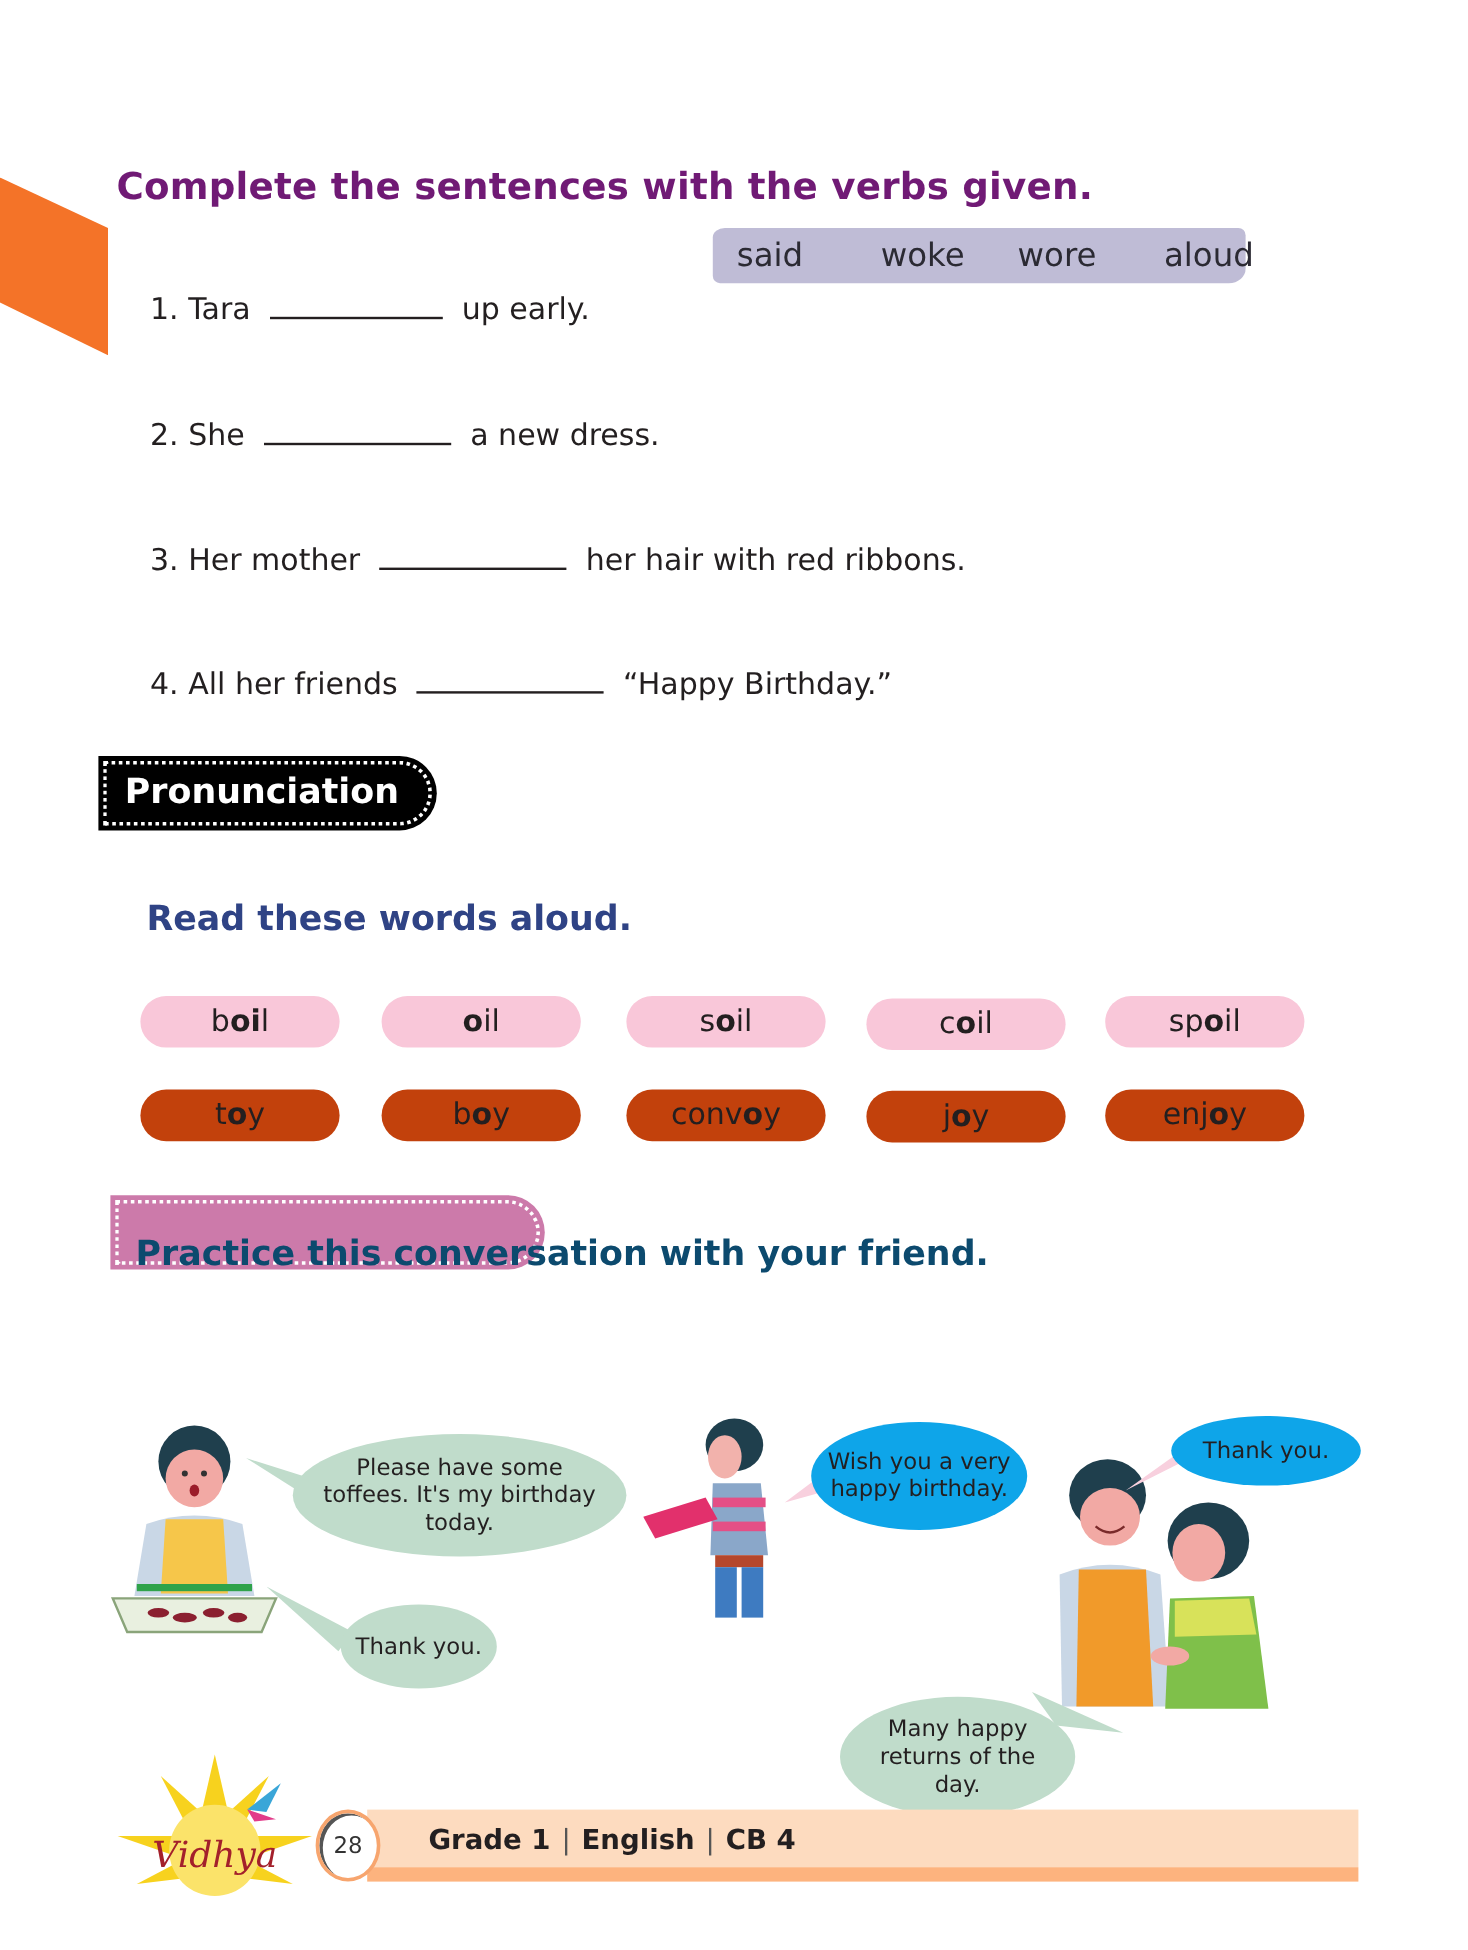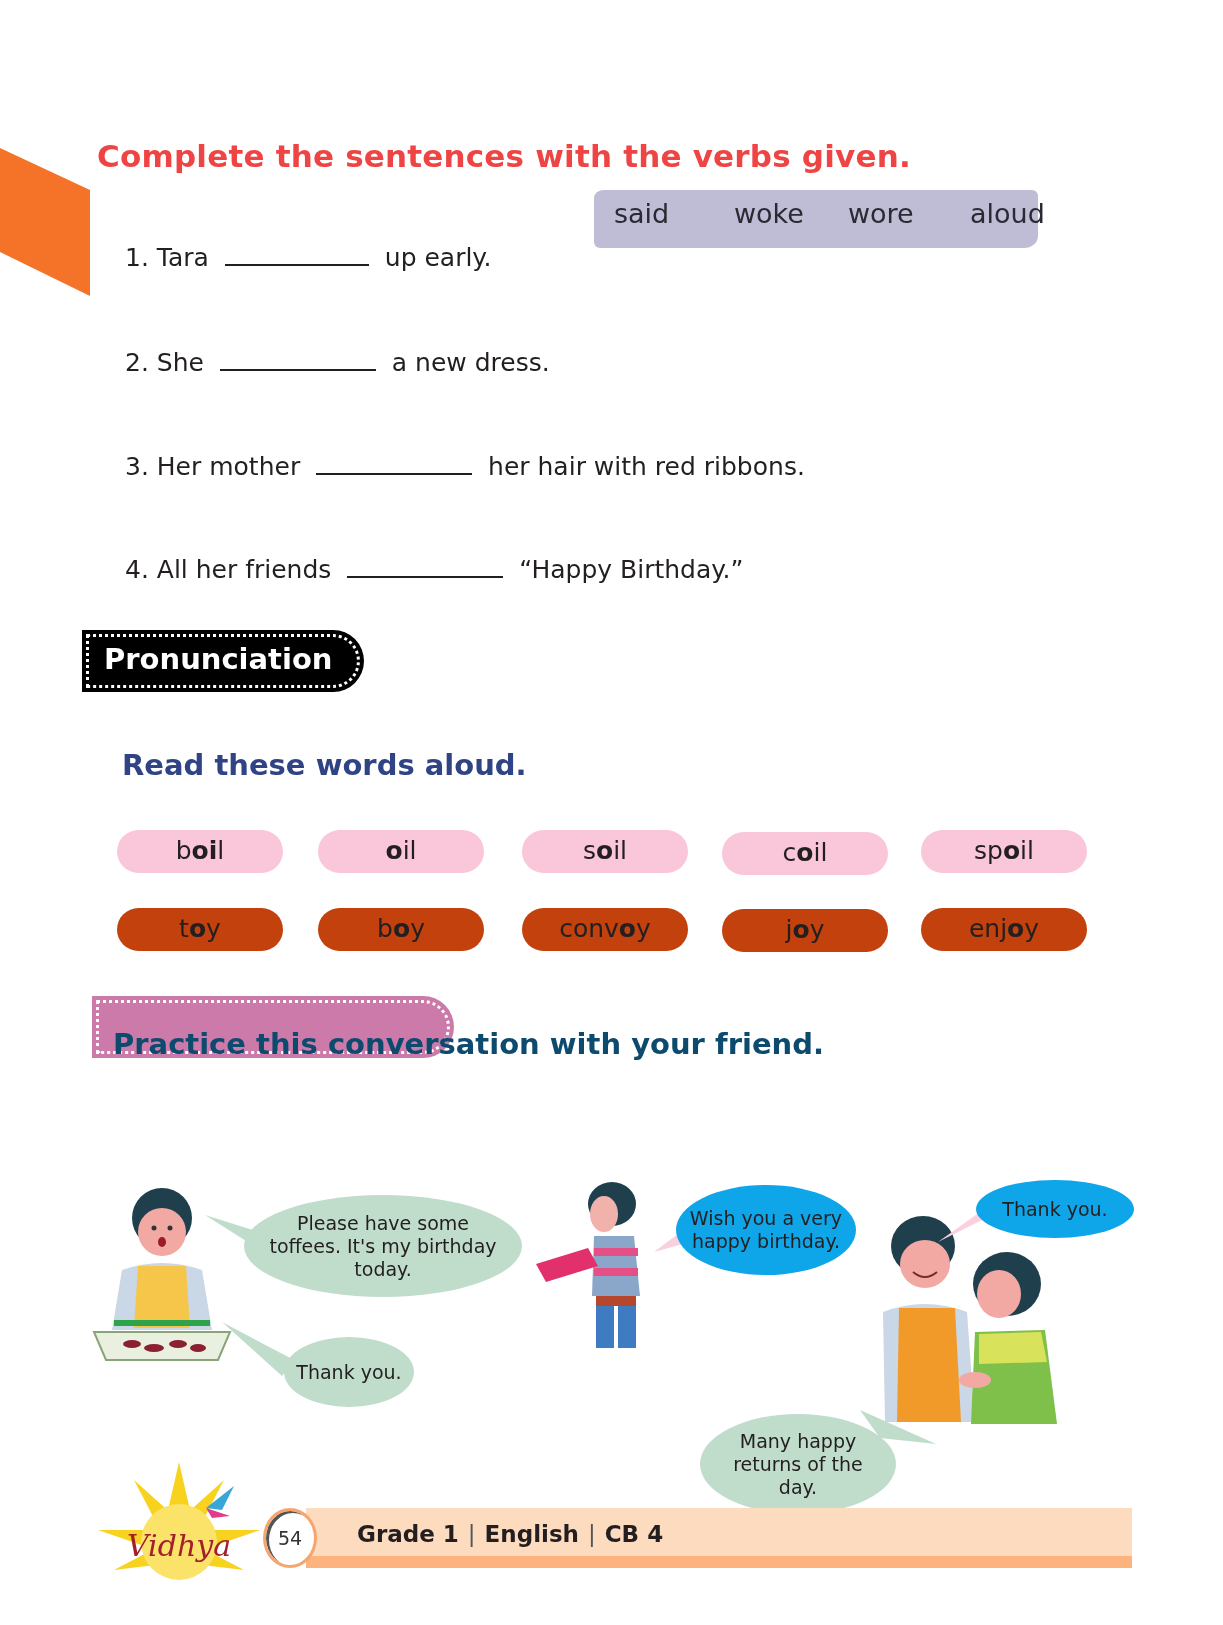--- a/index.html
+++ b/index.html
@@ -1,23 +1,23 @@
 <!DOCTYPE html>
 <html><head>
 <meta charset="utf-8">
 <style>
   * { box-sizing: border-box; margin: 0; padding: 0; }
   html, body { width: 1223px; height: 1625px; background: #ffffff; overflow: hidden; }
   body { position: relative; font-family: "DejaVu Sans", sans-serif; color: #231f20; }
 
   .corner-tab { position: absolute; left: 0; top: 148px; width: 90px; height: 148px; }
 
-  .exercise-title { position: absolute; left: 97px; top: 138px; font-size: 31px; font-weight: bold; color: #ef4444; letter-spacing: 0.2px; }
+  .exercise-title { position: absolute; left: 97px; top: 138px; font-size: 31px; font-weight: bold; color: #701a75; letter-spacing: 0.2px; }
 
-  .word-bank { position: absolute; left: 594px; top: 190px; width: 444px; height: 58px; background: #bfbcd6; border-radius: 10px 6px 14px 6px / 8px 6px 12px 6px; }
+  .word-bank { position: absolute; left: 594px; top: 190px; width: 444px; height: 46px; background: #bfbcd6; border-radius: 10px 6px 14px 6px / 8px 6px 12px 6px; }
   .word-bank .w { position: absolute; top: 8px; font-size: 27px; color: #2b2a33; }
 
   .sentence { position: absolute; left: 125px; font-size: 25px; color: #231f20; white-space: nowrap; }
   .blank { display: inline-block; border-bottom: 2px solid #231f20; vertical-align: baseline; margin: 0 8px; height: 1px; }
 
   .section-tag { position: absolute; height: 62px; border-radius: 0 32px 32px 0; }
   .section-tag .dots { position: absolute; inset: 4px; border: 3px dotted #ffffff; border-radius: 0 28px 28px 0; }
   .section-tag .label { position: absolute; left: 22px; top: 12px; font-size: 29px; font-weight: bold; color: #ffffff; }
   .tag-pron { left: 82px; top: 630px; width: 282px; background: #000000; }
   .tag-conv { left: 92px; top: 996px; width: 362px; background: #cc7aaa; }
@@ -184,16 +184,16 @@
   </g>
   <circle cx="85" cy="82" r="38" fill="#fbe36a"></circle>
   <text x="85" y="96" text-anchor="middle" font-family="DejaVu Serif, serif" font-style="italic" font-size="30" fill="#a3202b">Vidhya</text>
   <path d="M112 48 L140 26 L128 50 Z" fill="#3aa6d8"></path>
     <path d="M112 48 L136 56 L118 58 Z" fill="#e23b8a"></path>
 </svg>
 <div class="footer-band">
   <div class="top"></div>
   <div class="bottom"></div>
 </div>
-<div class="page-num">54</div>
+<div class="page-num">28</div>
 <div class="footer-text">
   <span>Grade 1</span><span class="sep">|</span><span>English</span><span class="sep">|</span><span>CB 4</span>
 </div>
 
 </body></html>

